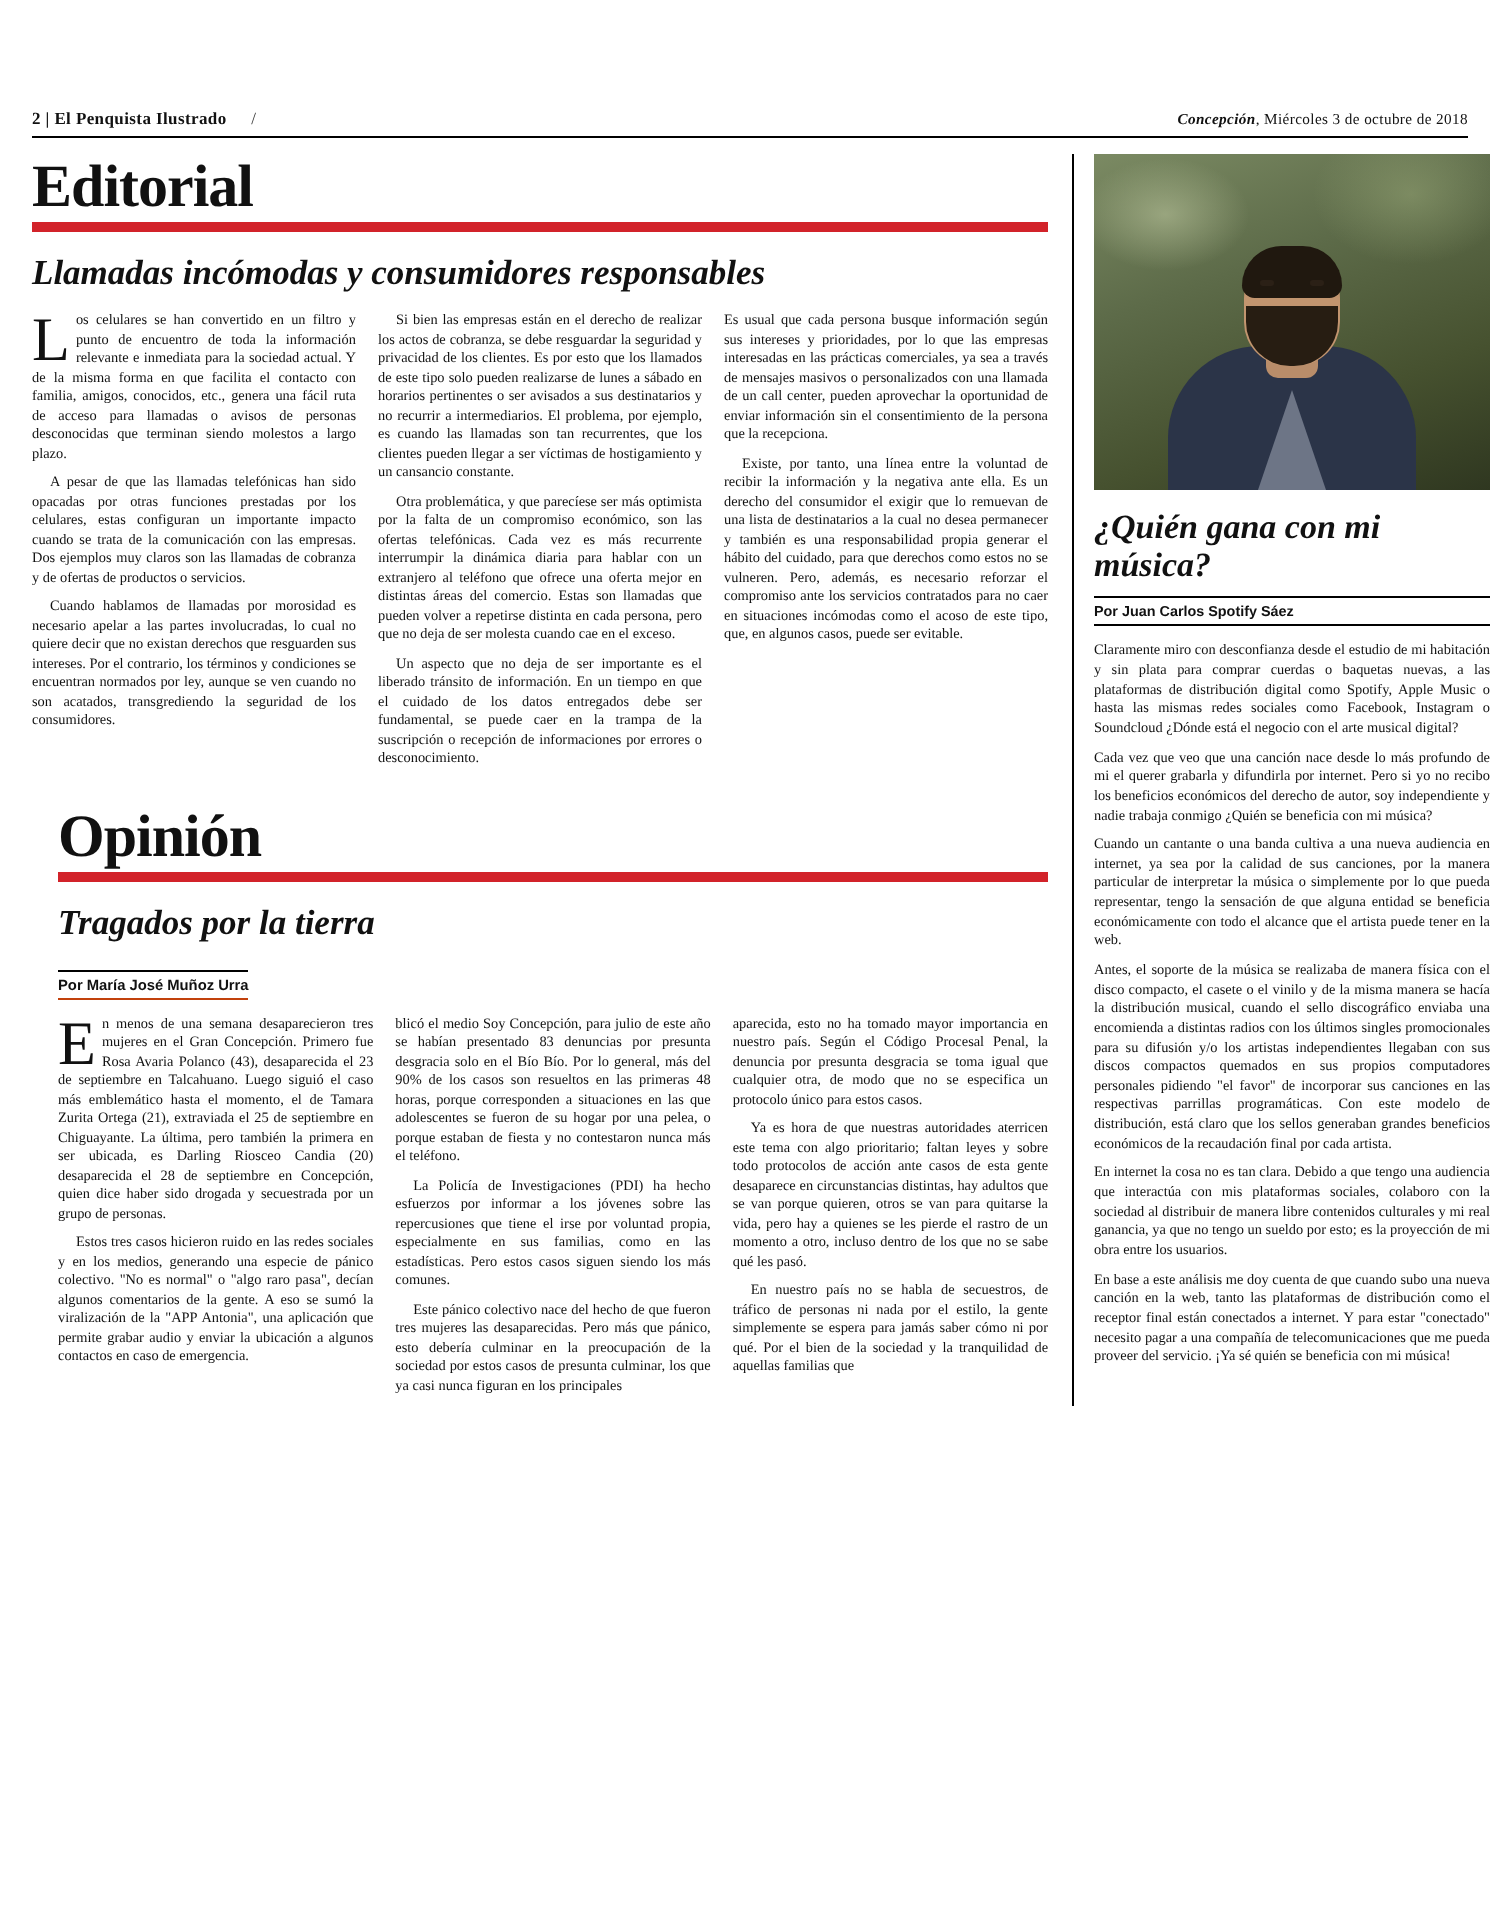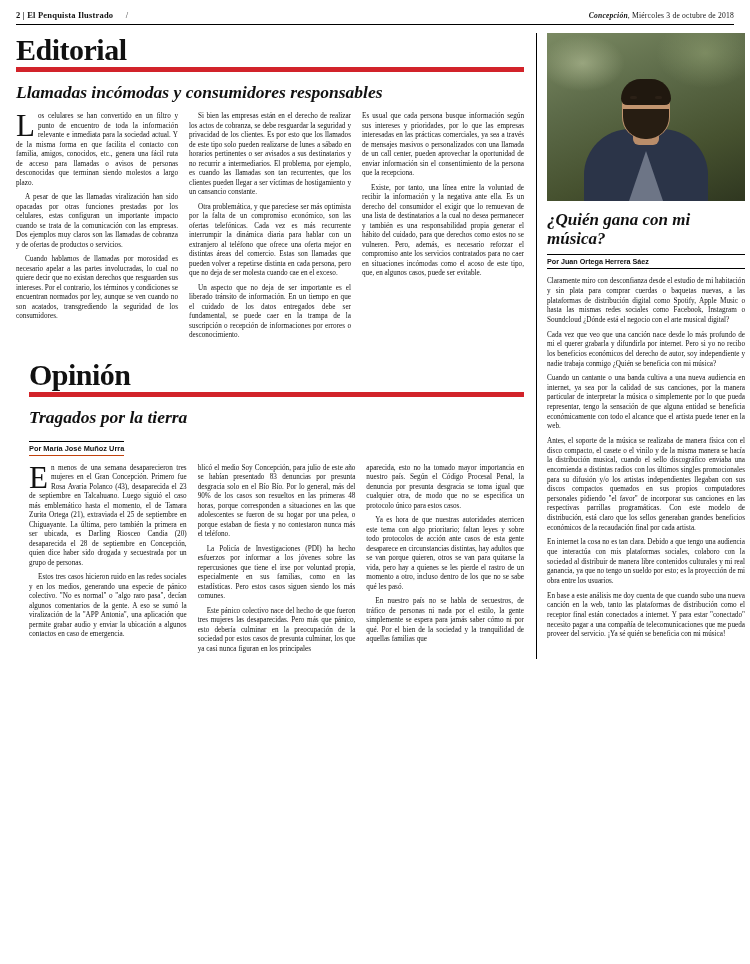--- a/index.html
+++ b/index.html
@@ -28,20 +28,21 @@
     display: flex;
     justify-content: space-between;
     align-items: baseline;
     font-family: "Liberation Serif", serif;
     font-size: 8.5px;
     letter-spacing: .2px;
     padding-bottom: 4px;
   }
   .masthead .left {
     font-weight: bold;
+    margin-top: 44px;
   }
   .masthead .left .sep {
     font-weight: normal;
     margin-left: 10px;
     color: #333;
   }
   .masthead .right {
     font-size: 7.6px;
   }
   .masthead .right .city {
@@ -278,21 +279,21 @@
     <div class="col-main">
 
       <div>
         <div class="section-title">Editorial</div>
         <div class="red-bar"></div>
         <div class="headline">Llamadas incómodas y consumidores responsables</div>
 
         <div class="cols3">
           <div class="c">
             <p class="txt dropcap">Los celulares se han convertido en un filtro y punto de encuentro de toda la información relevante e inmediata para la sociedad actual. Y de la misma forma en que facilita el contacto con familia, amigos, conocidos, etc., genera una fácil ruta de acceso para llamadas o avisos de personas desconocidas que terminan siendo molestos a largo plazo.</p>
-            <p class="txt ind">A pesar de que las llamadas viralización han sido opacadas por otras funciones prestadas por los celulares, estas configuran un importante impacto cuando se trata de la comunicación con las empresas. Dos ejemplos muy claros son las llamadas de cobranza y de ofertas de productos o servicios.</p>
+            <p class="txt ind">A pesar de que las llamadas telefónicas han sido opacadas por otras funciones prestadas por los celulares, estas configuran un importante impacto cuando se trata de la comunicación con las empresas. Dos ejemplos muy claros son las llamadas de cobranza y de ofertas de productos o servicios.</p>
             <p class="txt ind">Cuando hablamos de llamadas por morosidad es necesario apelar a las partes involucradas, lo cual no quiere decir que no existan derechos que resguarden sus intereses. Por el contrario, los términos y condiciones se encuentran normados por ley, aunque se ven cuando no son acatados, transgrediendo la seguridad de los consumidores.</p>
           </div>
           <div class="c">
             <p class="txt ind">Si bien las empresas están en el derecho de realizar los actos de cobranza, se debe resguardar la seguridad y privacidad de los clientes. Es por esto que los llamados de este tipo solo pueden realizarse de lunes a sábado en horarios pertinentes o ser avisados a sus destinatarios y no recurrir a intermediarios. El problema, por ejemplo, es cuando las llamadas son tan recurrentes, que los clientes pueden llegar a ser víctimas de hostigamiento y un cansancio constante.</p>
             <p class="txt ind">Otra problemática, y que parecíese ser más optimista por la falta de un compromiso económico, son las ofertas telefónicas. Cada vez es más recurrente interrumpir la dinámica diaria para hablar con un extranjero al teléfono que ofrece una oferta mejor en distintas áreas del comercio. Estas son llamadas que pueden volver a repetirse distinta en cada persona, pero que no deja de ser molesta cuando cae en el exceso.</p>
             <p class="txt ind">Un aspecto que no deja de ser importante es el liberado tránsito de información. En un tiempo en que el cuidado de los datos entregados debe ser fundamental, se puede caer en la trampa de la suscripción o recepción de informaciones por errores o desconocimiento.</p>
           </div>
           <div class="c">
             <p class="txt">Es usual que cada persona busque información según sus intereses y prioridades, por lo que las empresas interesadas en las prácticas comerciales, ya sea a través de mensajes masivos o personalizados con una llamada de un call center, pueden aprovechar la oportunidad de enviar información sin el consentimiento de la persona que la recepciona.</p>
             <p class="txt ind">Existe, por tanto, una línea entre la voluntad de recibir la información y la negativa ante ella. Es un derecho del consumidor el exigir que lo remuevan de una lista de destinatarios a la cual no desea permanecer y también es una responsabilidad propia generar el hábito del cuidado, para que derechos como estos no se vulneren. Pero, además, es necesario reforzar el compromiso ante los servicios contratados para no caer en situaciones incómodas como el acoso de este tipo, que, en algunos casos, puede ser evitable.</p>
@@ -335,21 +336,21 @@
           <div class="neck"></div>
           <div class="head"></div>
           <div class="beard"></div>
           <div class="hair"></div>
           <div class="eye l"></div>
           <div class="eye r"></div>
         </div>
       </div>
 
       <div class="side-head">¿Quién gana con mi música?</div>
-      <div class="side-byline">Por Juan Ortega Herrera Sáez</div>
+      <div class="side-byline">Por Juan Carlos Spotify Sáez</div>
 
       <p class="side-txt">Claramente miro con desconfianza desde el estudio de mi habitación y sin plata para comprar cuerdas o baquetas nuevas, a las plataformas de distribución digital como Spotify, Apple Music o hasta las mismas redes sociales como Facebook, Instagram o Soundcloud ¿Dónde está el negocio con el arte musical digital?</p>
       <p class="side-txt">Cada vez que veo que una canción nace desde lo más profundo de mi el querer grabarla y difundirla por internet. Pero si yo no recibo los beneficios económicos del derecho de autor, soy independiente y nadie trabaja conmigo ¿Quién se beneficia con mi música?</p>
       <p class="side-txt">Cuando un cantante o una banda cultiva a una nueva audiencia en internet, ya sea por la calidad de sus canciones, por la manera particular de interpretar la música o simplemente por lo que pueda representar, tengo la sensación de que alguna entidad se beneficia económicamente con todo el alcance que el artista puede tener en la web.</p>
       <p class="side-txt">Antes, el soporte de la música se realizaba de manera física con el disco compacto, el casete o el vinilo y de la misma manera se hacía la distribución musical, cuando el sello discográfico enviaba una encomienda a distintas radios con los últimos singles promocionales para su difusión y/o los artistas independientes llegaban con sus discos compactos quemados en sus propios computadores personales pidiendo "el favor" de incorporar sus canciones en las respectivas parrillas programáticas. Con este modelo de distribución, está claro que los sellos generaban grandes beneficios económicos de la recaudación final por cada artista.</p>
       <p class="side-txt">En internet la cosa no es tan clara. Debido a que tengo una audiencia que interactúa con mis plataformas sociales, colaboro con la sociedad al distribuir de manera libre contenidos culturales y mi real ganancia, ya que no tengo un sueldo por esto; es la proyección de mi obra entre los usuarios.</p>
       <p class="side-txt">En base a este análisis me doy cuenta de que cuando subo una nueva canción en la web, tanto las plataformas de distribución como el receptor final están conectados a internet. Y para estar "conectado" necesito pagar a una compañía de telecomunicaciones que me pueda proveer del servicio. ¡Ya sé quién se beneficia con mi música!</p>
     </div>
 
   </div>

